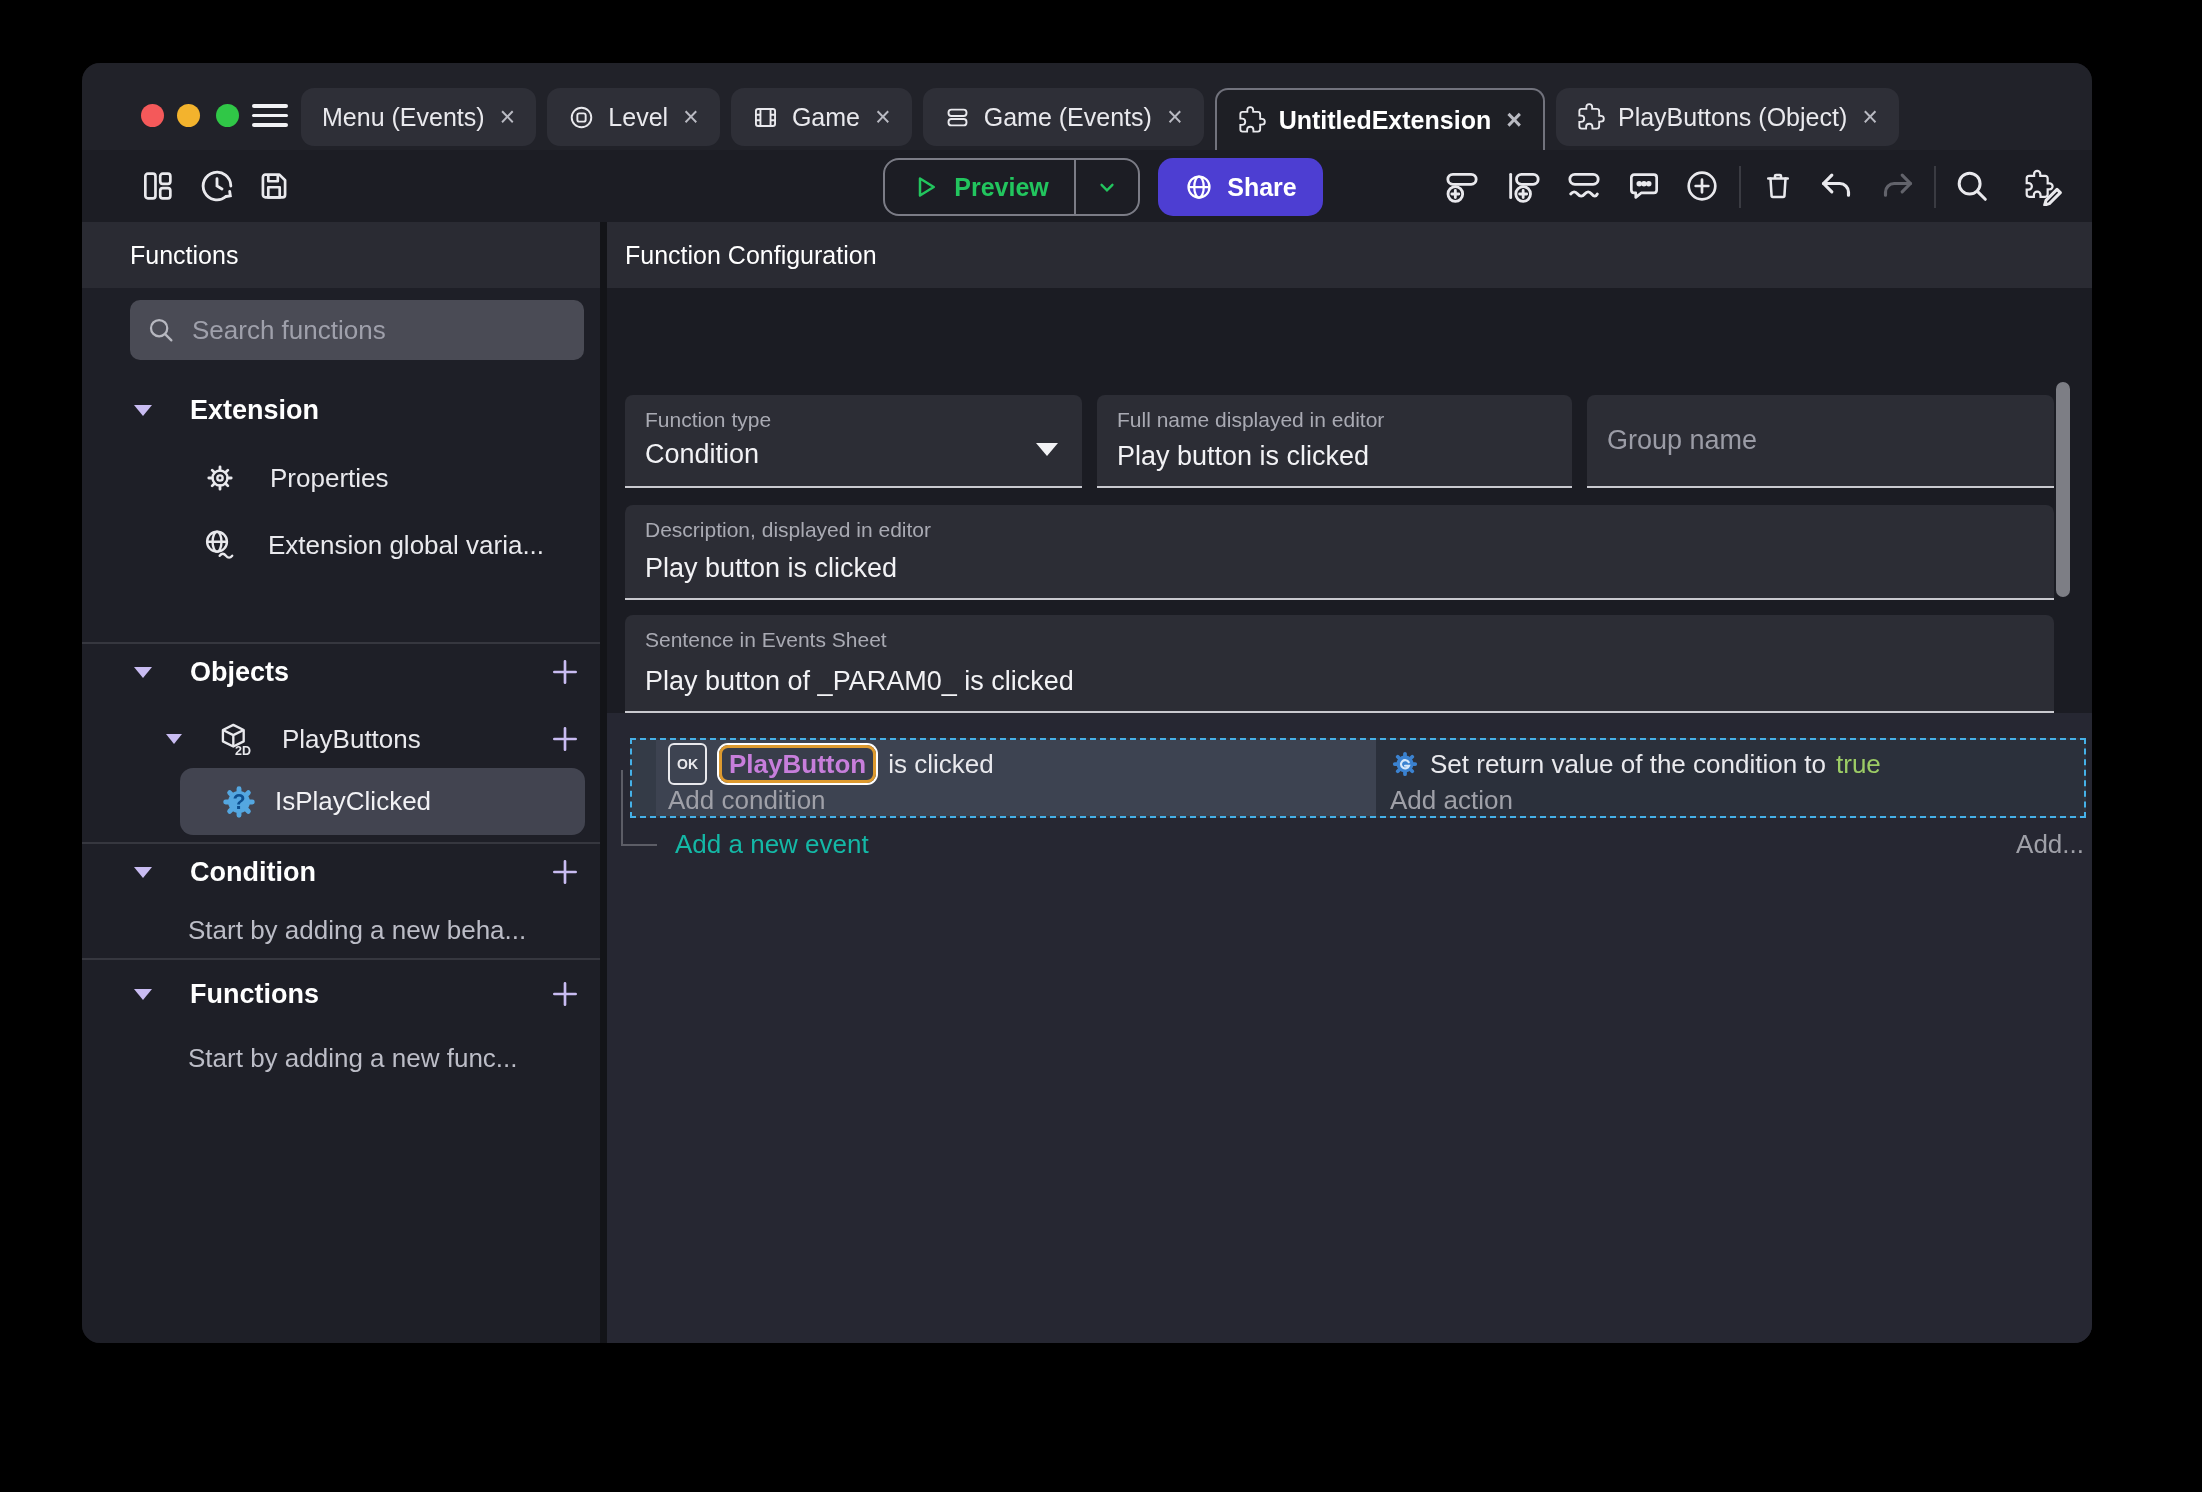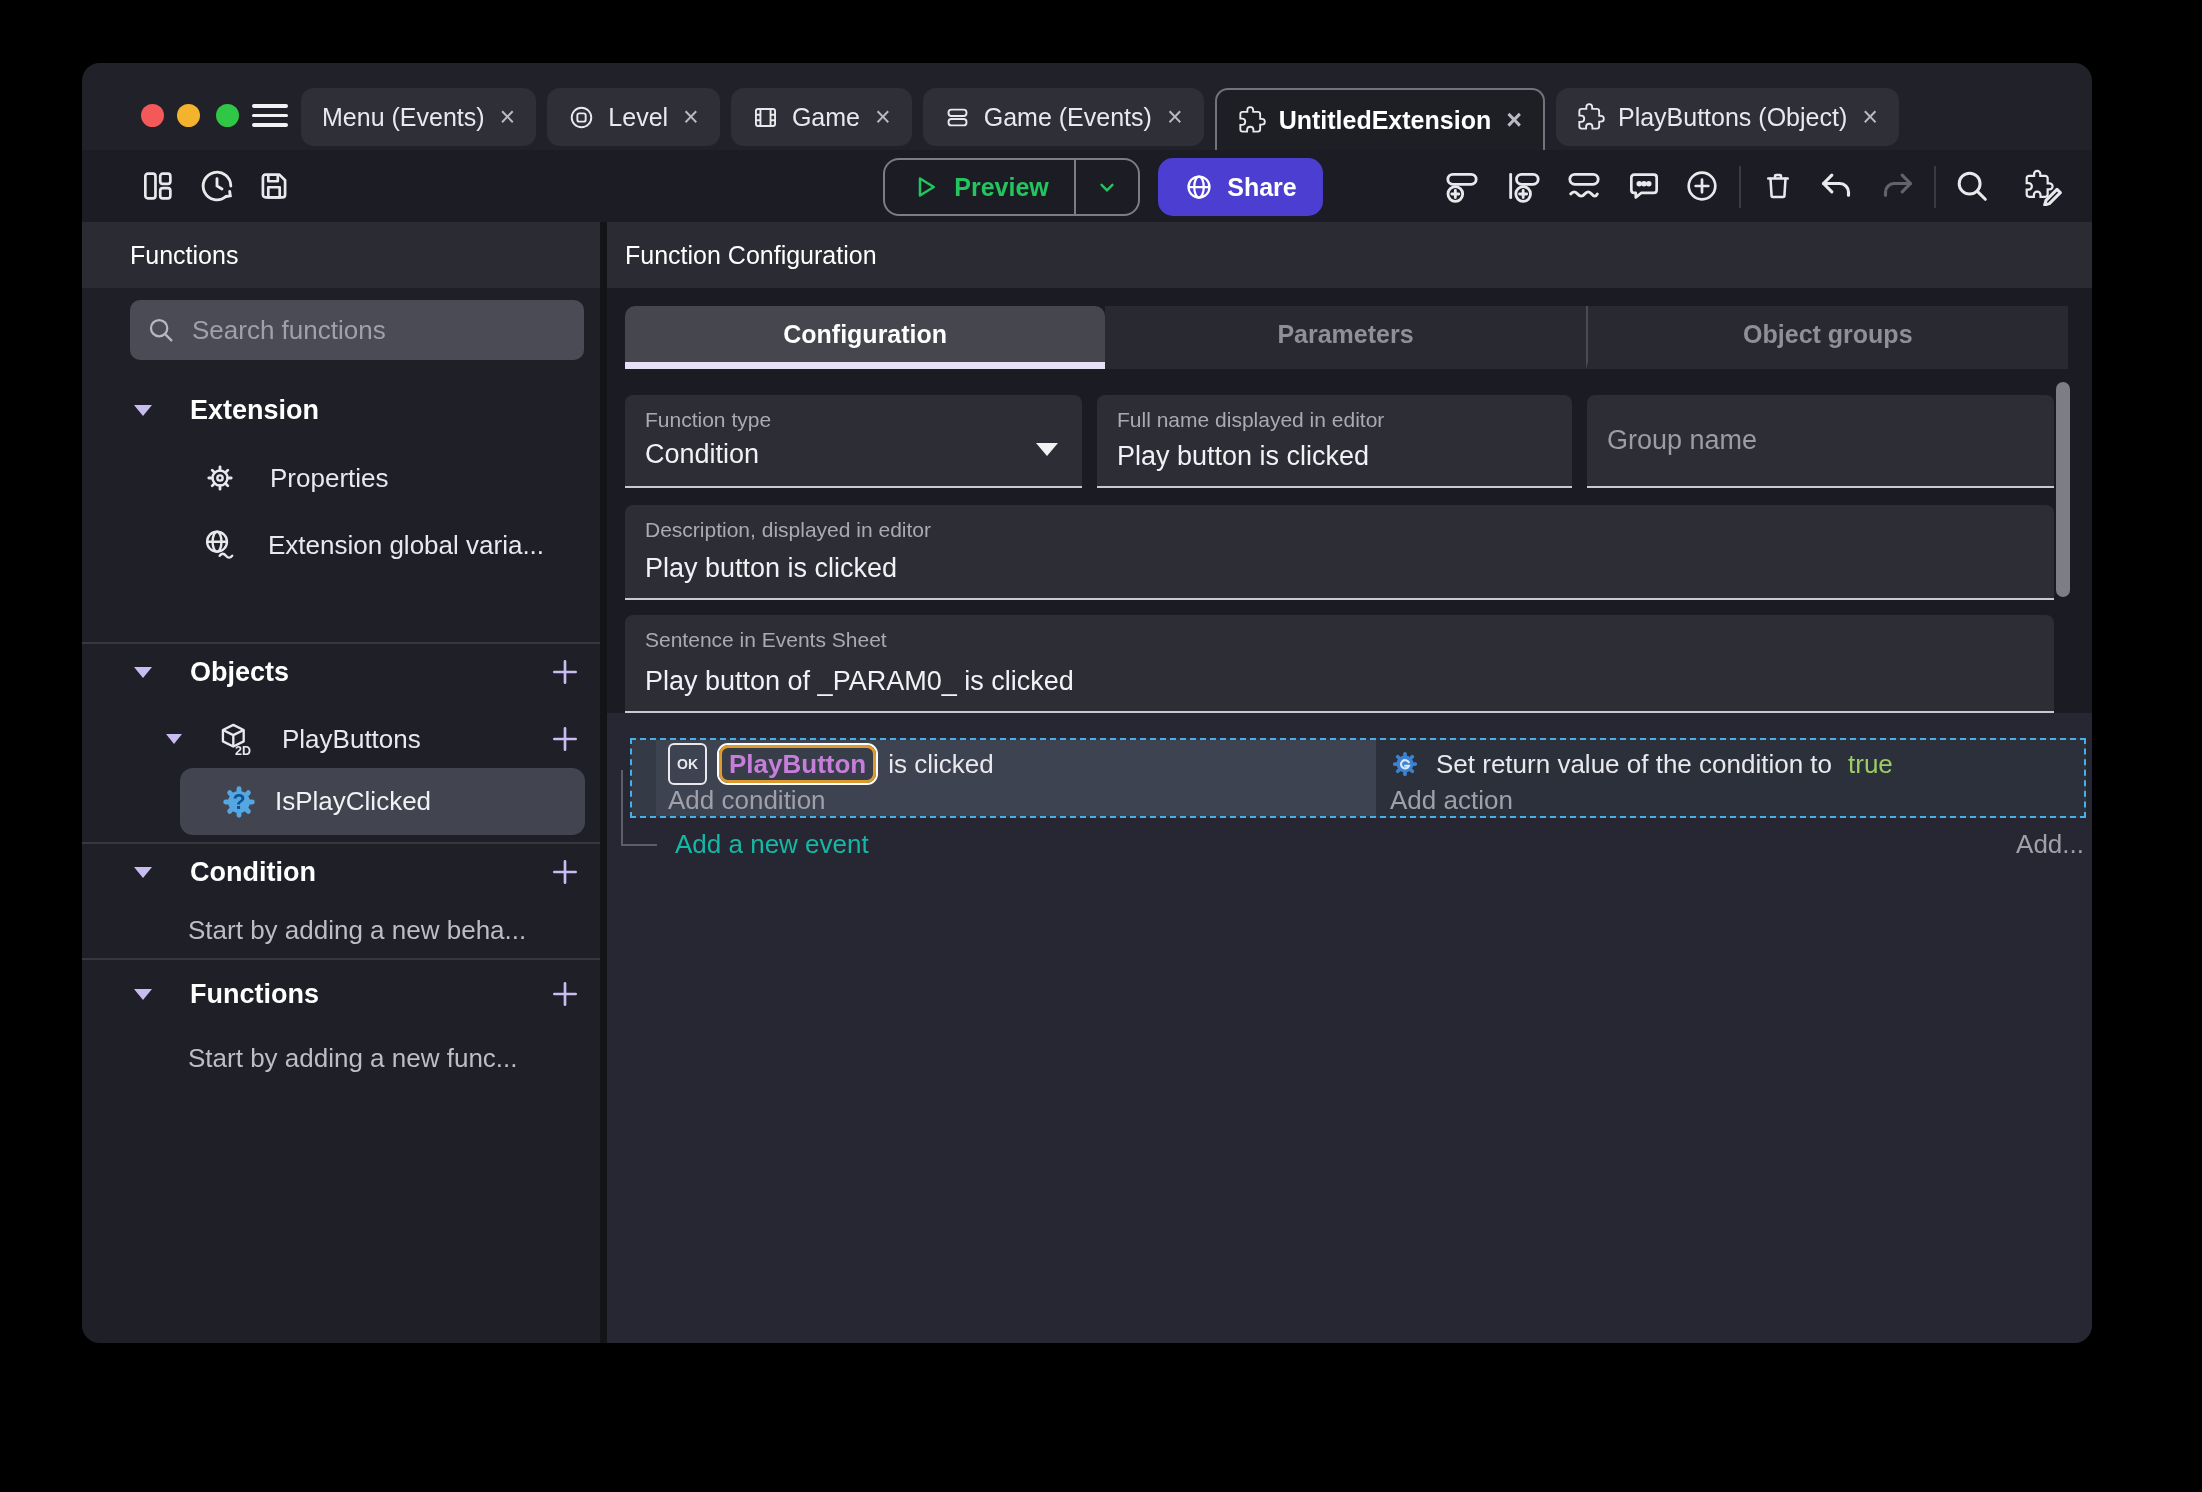--- a/index.html
+++ b/index.html
@@ -383,31 +383,20 @@
     <div class="sb-row" style="top:814px;">
       <span class="empty-label" style="margin-left:106px;">Start by adding a new func...</span>
     </div>
   </div>
 
   <div class="main">
     <div class="m-header">
       <span>Function Configuration</span>
     </div>
 
-    <div class="m-tabs">
-      <div class="m-tab active">
-          <span>Configuration</span>
-        </div>
-      <div class="m-tab">
-          <span>Parameters</span>
-        </div>
-      <div class="m-tab sep">
-          <span>Object groups</span>
-        </div>
-    </div>
 
     <div class="field" style="left:18px;top:173px;width:457px;height:93px;">
       <span class="f-label">Function type</span>
       <span class="f-value" style="bottom:16px;">Condition</span>
       <span class="f-caret"></span>
     </div>
 
     <div class="field" style="left:490px;top:173px;width:475px;height:93px;">
       <span class="f-label">Full name displayed in editor</span>
       <input class="f-value" value="Play button is clicked" style="">
@@ -433,21 +422,21 @@
       <div class="event-row">
         <div class="cond-col">
           <div class="ev-line1">
             <span class="ok-chip">OK</span>
             <span class="obj-chip">PlayButton</span>
             <span class="ev-text">is clicked</span>
           </div>
           <div class="add-link">Add condition</div>
         </div>
         <div class="act-col">
-          <div class="ev-line1" style="gap:16px;">
+          <div class="ev-line1" style="gap:10px;">
             <svg width="30" height="30" viewBox="0 0 24 24">
                 <g stroke="#3b82d0" stroke-width="3" stroke-linecap="round">
                   <path d="M12 3.8v16.4M3.8 12h16.4M6.2 6.2l11.6 11.6M17.8 6.2L6.2 17.8"></path>
                 </g>
                 <circle cx="12" cy="12" r="6.8" fill="#3b82d0"></circle>
                 <path d="M15 10.6a3.3 3.3 0 1 0 .2 2.8h-3.2" stroke="#d6e7fa" stroke-width="1.7" fill="none" stroke-linecap="round"></path>
               </svg>
             <span class="ev-text">Set return value of the condition to</span>
             <span class="true-val">true</span>
           </div>

